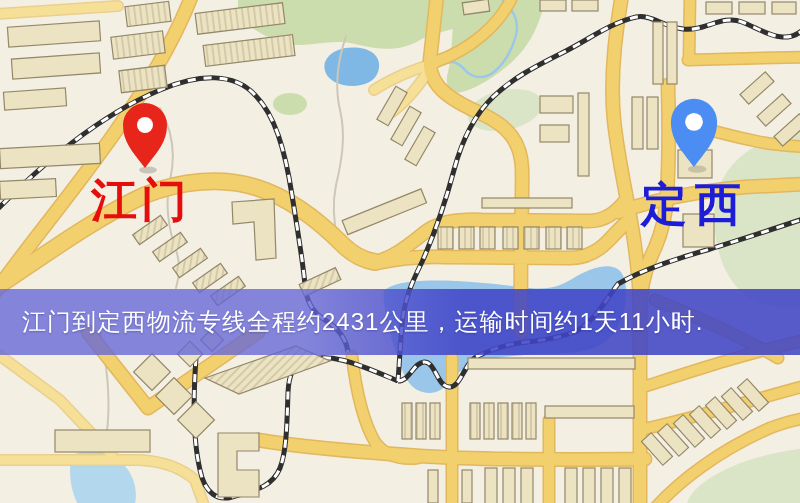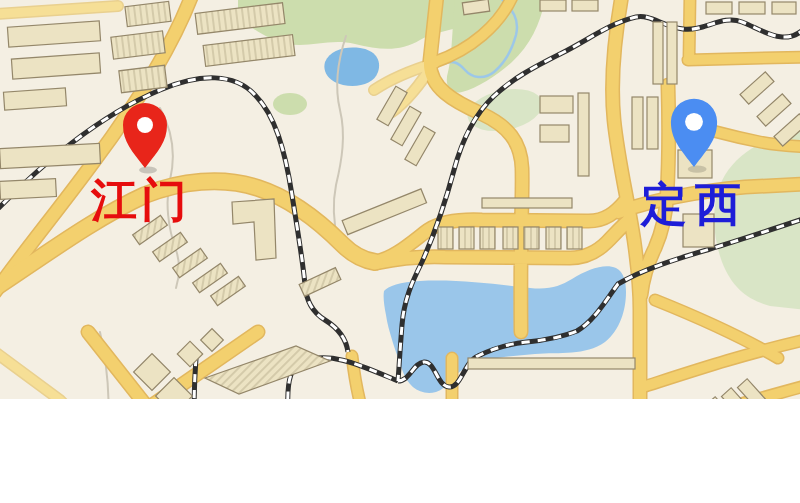--- a/index.html
+++ b/index.html
@@ -1,17 +1,17 @@
 <!DOCTYPE html>
 <html style="--map-bg: #f4efe3; --road-fill: #f3d06e; --road-casing: #e2b75e; --road-minor: #f6df96; --road-minor-casing: #e9d08f; --rail-dark: #2f2f2f; --rail-light: #ffffff; --building-fill: #ece3c3; --building-stroke: #94876a; --green: #ccddad; --green-light: #d9e5c6; --water: #7fb8e4; --water-mid: #9ac6ea; --water-light: #b3d7ec; --stream-blue: #9cc7e8; --stream-gray: #cdc7b8; --banner-left: rgba(100,102,216,0.78); --banner-right: rgba(64,68,198,0.87); --banner-text: #ffffff; --origin-pin: #e8251a; --origin-label: #e60d0d; --destination-pin: #4b8df2; --destination-label: #1d1dd8; --pin-hole: #ffffff;"><head>
 <meta charset="utf-8">
 <style>
   html,body{margin:0;padding:0;background:#fff;}
   .stage{
-    position:relative;width:800px;height:399px;overflow:hidden;
+    position:relative;width:800px;height:503px;overflow:hidden;
     background:var(--map-bg,#f4efe3);
     font-family:"Liberation Sans","DejaVu Sans",sans-serif;
   }
   .stage svg{position:absolute;left:0;top:0;display:block;}
   
   .grn{fill:var(--green,#ccddad);}
   .grn2{fill:var(--green-light,#d9e5c6);}
   .wtr{fill:var(--water,#7fb8e4);}
   .wtr2{fill:var(--water-mid,#9ac6ea);}
   .wtr3{fill:var(--water-light,#b3d7ec);}
@@ -208,13 +208,16 @@
     <text class="city-label" x="141" y="216" letter-spacing="4" style="fill:var(--origin-label,#e60d0d)">江门</text>
 
     <g transform="translate(694 167) scale(1.05)">
       <ellipse cx="3" cy="2" rx="9" ry="3.5" fill="rgba(0,0,0,0.15)"></ellipse>
       <use href="#pin" style="fill:var(--destination-pin,#4b8df2)"></use>
       <circle cx="0" cy="-43" r="8.5" style="fill:var(--pin-hole,#ffffff)"></circle>
     </g>
     <text class="city-label" x="695" y="220" letter-spacing="8" style="fill:var(--destination-label,#1d1dd8)">定西</text>
   </svg>
 
+  <div class="banner">
+    <span class="banner-text">江门到定西物流专线全程约2431公里，运输时间约1天11小时.</span>
+  </div>
 </div>
 
 </body></html>

